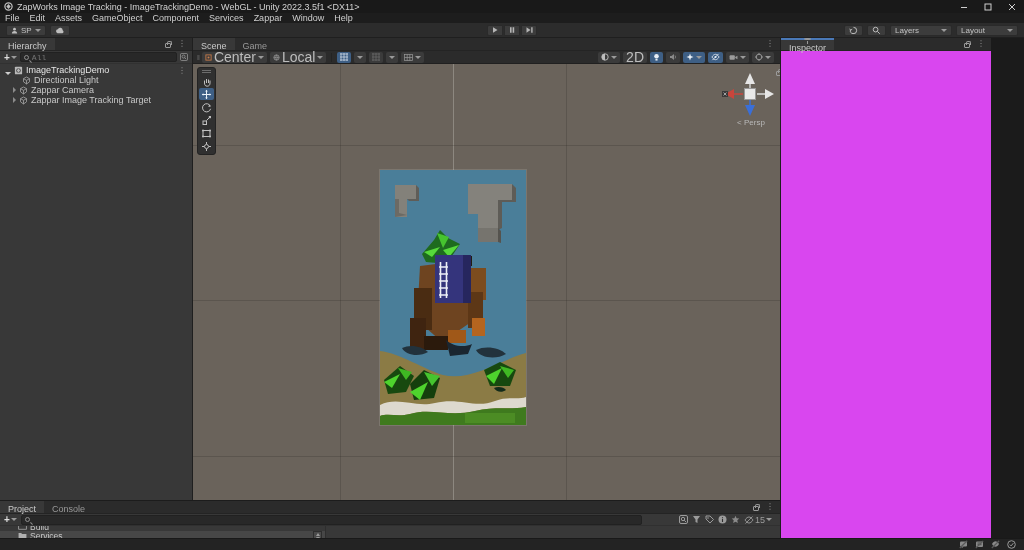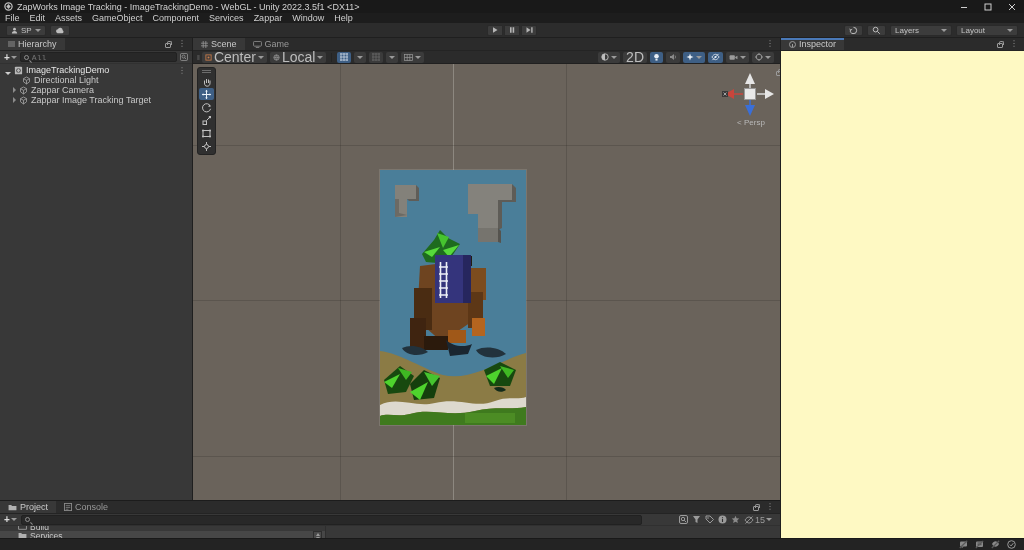--- a/index.html
+++ b/index.html
@@ -30,21 +30,21 @@
   .kebab { color:#9a9a9a; font-size:8px; line-height:1; padding:0 2px; }
   .lock { width:6px; height:5px; border:1px solid #9a9a9a; border-radius:1px; position:relative; display:inline-block; margin-top:3px; }
   .lock::before { content:""; position:absolute; top:-3px; left:1px; width:3px; height:3px; border:1px solid #9a9a9a; border-bottom:none; border-radius:2px 2px 0 0; }
 
   
   .main { display:flex; height:500px; }
   .leftcol { width:780px; display:flex; flex-direction:column; }
   .toprow { height:462px; display:flex; }
 
   .tabbar { height:13px; background:#2b2b2b; display:flex; align-items:stretch; border-bottom:1px solid #242424; }
-  .tab { display:flex; align-items:center; gap:3px; padding:0 8px; color:#989898; }
+  .tab { display:flex; align-items:center; gap:3px; padding:0 8px; color:#989898;flex-direction:column; }
   .tab.active { background:#383838; color:#cacaca; }
   .tab.active.blue-top { box-shadow:inset 0 2px 0 #4a79b8; }
   .tabbar-right { margin-left:auto; display:flex; align-items:center; gap:5px; padding-right:4px; }
 
   
   .hierarchy { width:193px; background:#383838; border-right:1px solid #1f1f1f; display:flex; flex-direction:column; }
   .row2 { height:13px; display:flex; align-items:center; gap:3px; padding:0 4px; border-bottom:1px solid #313131; }
   .plusbtn { display:flex; align-items:center; gap:1px; color:#dedede; font-size:10px; font-weight:bold; }
   .search-field { flex:1; height:10px; background:#282828; border:1px solid #212121; border-radius:2px; display:flex; align-items:center; padding:0 3px; gap:3px; }
   .search-field input { flex:1; background:transparent; border:none; outline:none; color:#bdbdbd; font-size:8px; font-family:Liberation Mono, monospace; min-width:0; }
@@ -80,21 +80,21 @@
   .tool { height:12px; margin:1px 0; display:flex; align-items:center; justify-content:center; border-radius:2px; }
   .tool.sel { background:#3e5f85; }
 
   .target { position:absolute; left:187px; top:106px; width:146px; height:255px; outline:1px solid rgba(255,255,255,0.12); }
 
   .gizmo-wrap { position:absolute; right:0; top:4px; width:58px; text-align:center; }
   .persp { color:#b9b9b9; font-size:8px; margin-top:-2px; }
   .gizmo-lock { position:absolute; right:-2px; top:0px; }
 
   
-  .inspector { width:244px; background:#fef9c3; border-left:1px solid #1f1f1f; display:flex; flex-direction:column; }
+  .inspector { width:211px; background:#d946ef; border-left:1px solid #1f1f1f; display:flex; flex-direction:column; }
   .insp-icon { width:7px; height:7px; border:1px solid #9a9a9a; border-radius:50%; position:relative; }
   .insp-icon::after { content:""; position:absolute; left:2px; top:2px; width:1px; height:3px; background:#9a9a9a; }
 
   
   .project-panel { height:38px; background:#383838; border-top:1px solid #1c1c1c; display:flex; flex-direction:column; }
   .proj-toolbar { height:12px; display:flex; align-items:center; padding:0 4px; gap:4px; border-bottom:1px solid #303030; }
   .proj-search { width:172px; margin-left:auto; }
   .proj-icons { display:flex; align-items:center; gap:4px; padding-right:4px; color:#9b9b9b;padding-left:33px; }
   .folders { position:relative; flex:1; overflow:hidden; }
   .frow { position:absolute; left:0; width:325px; height:9px; display:flex; align-items:center; gap:3px; padding-left:18px; font-size:8.5px; }

